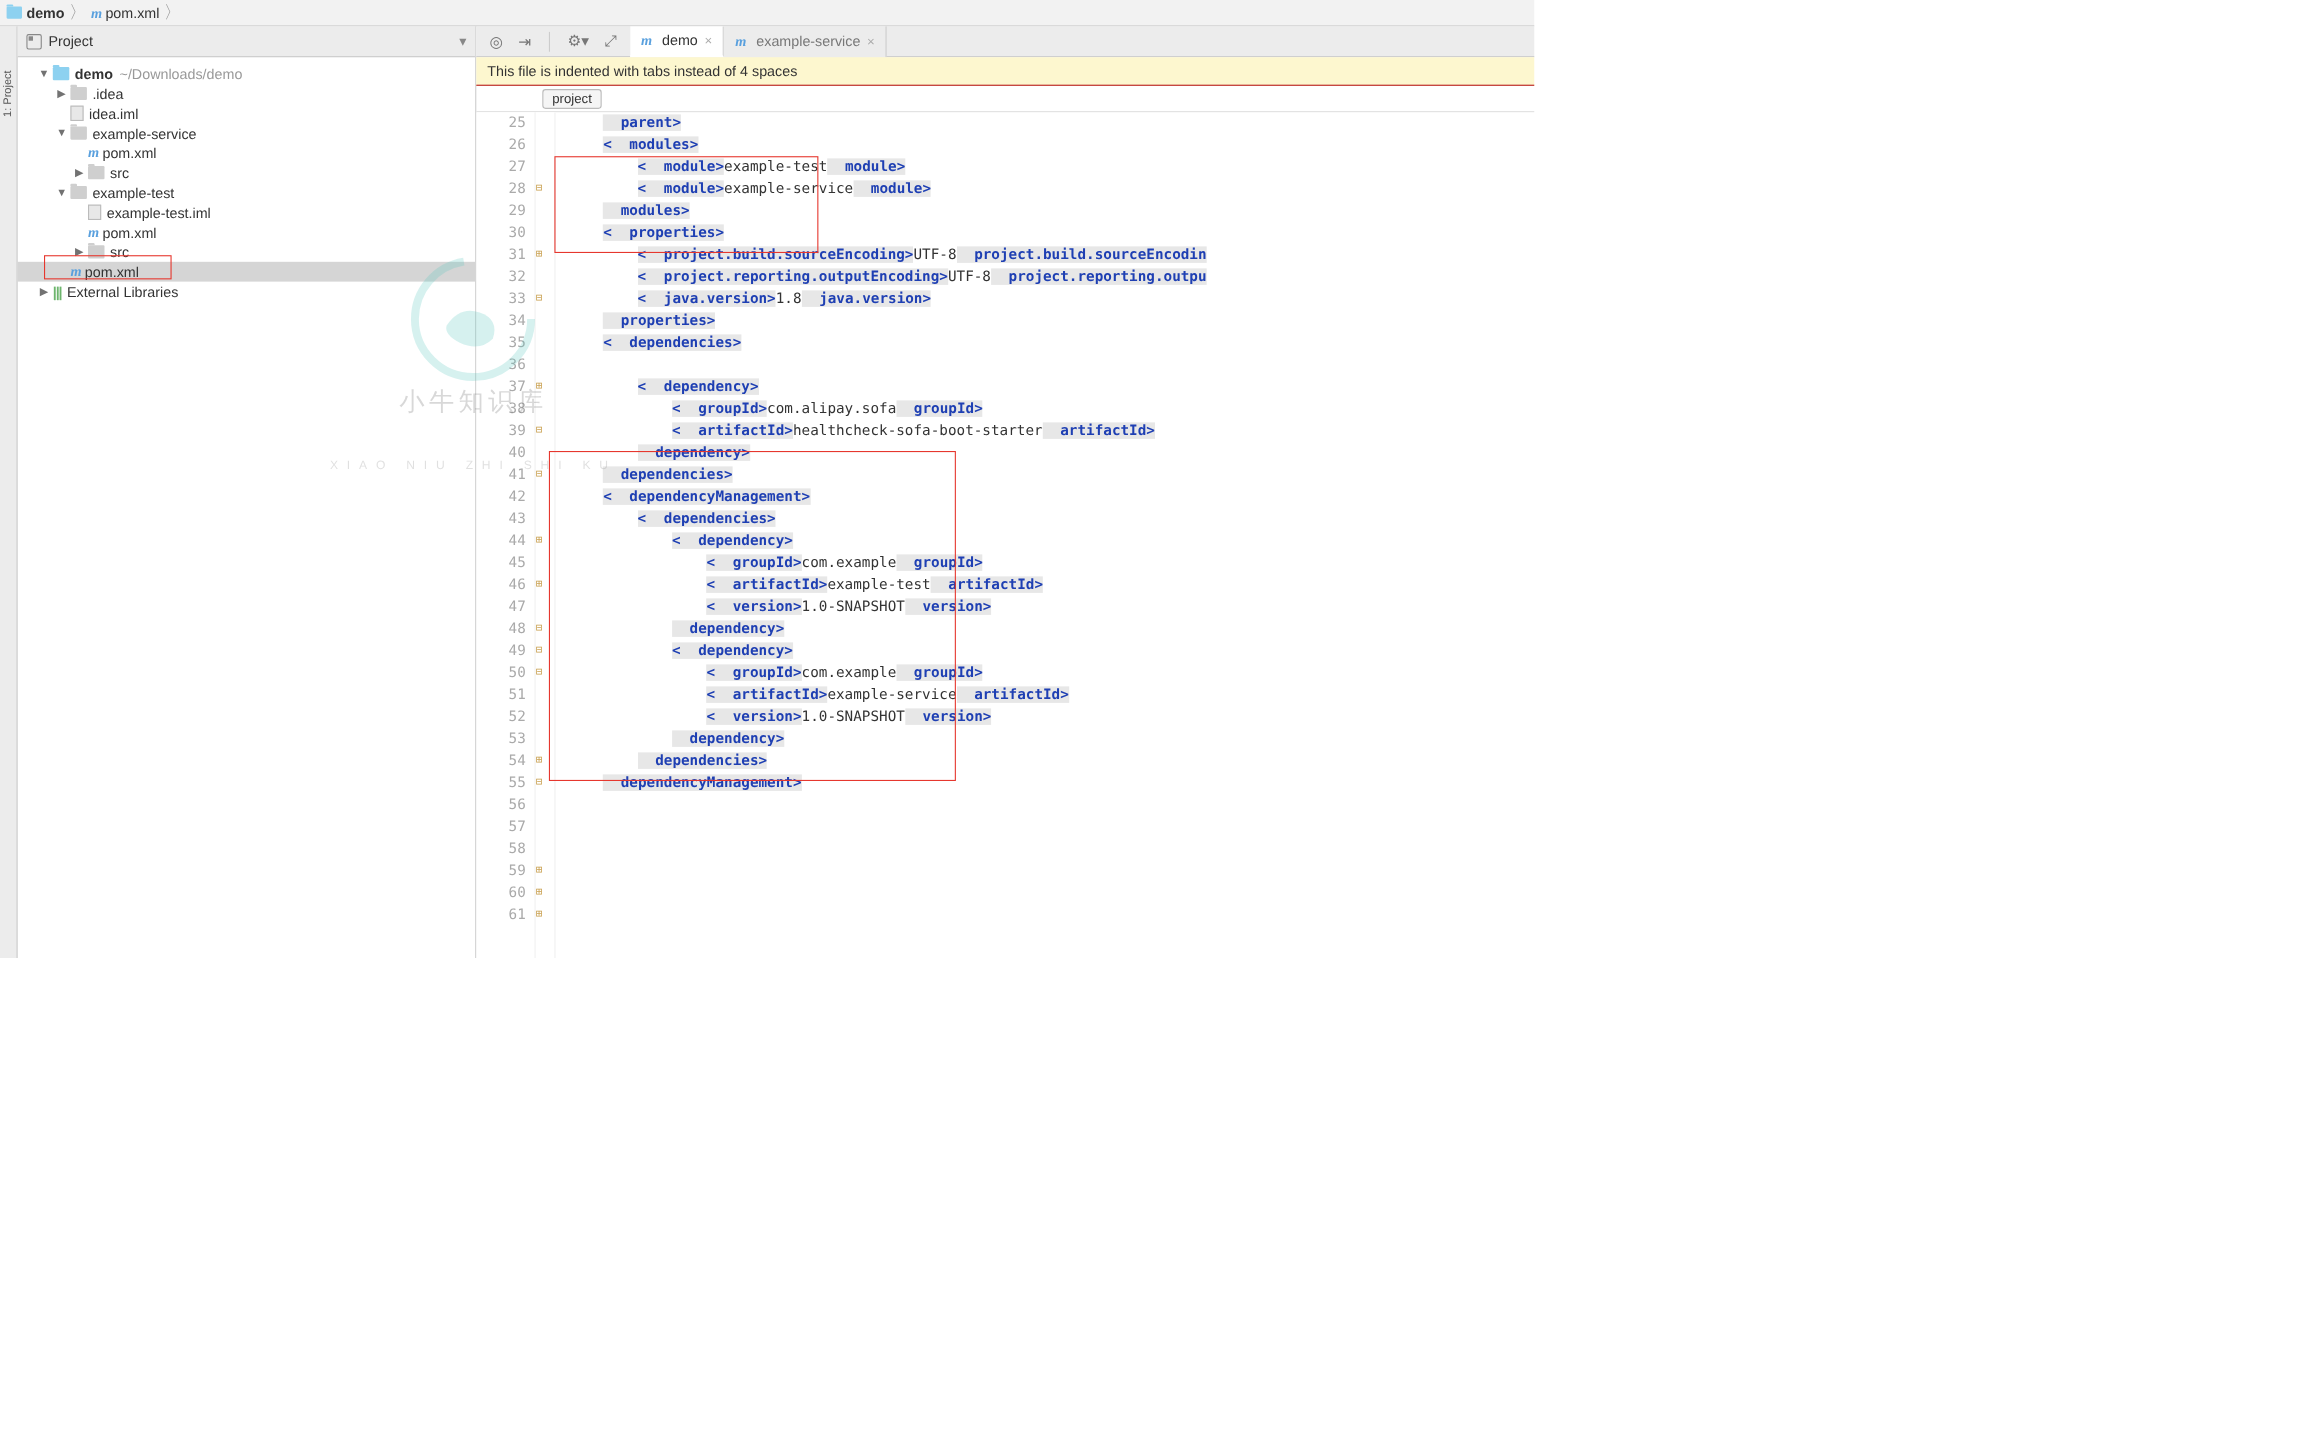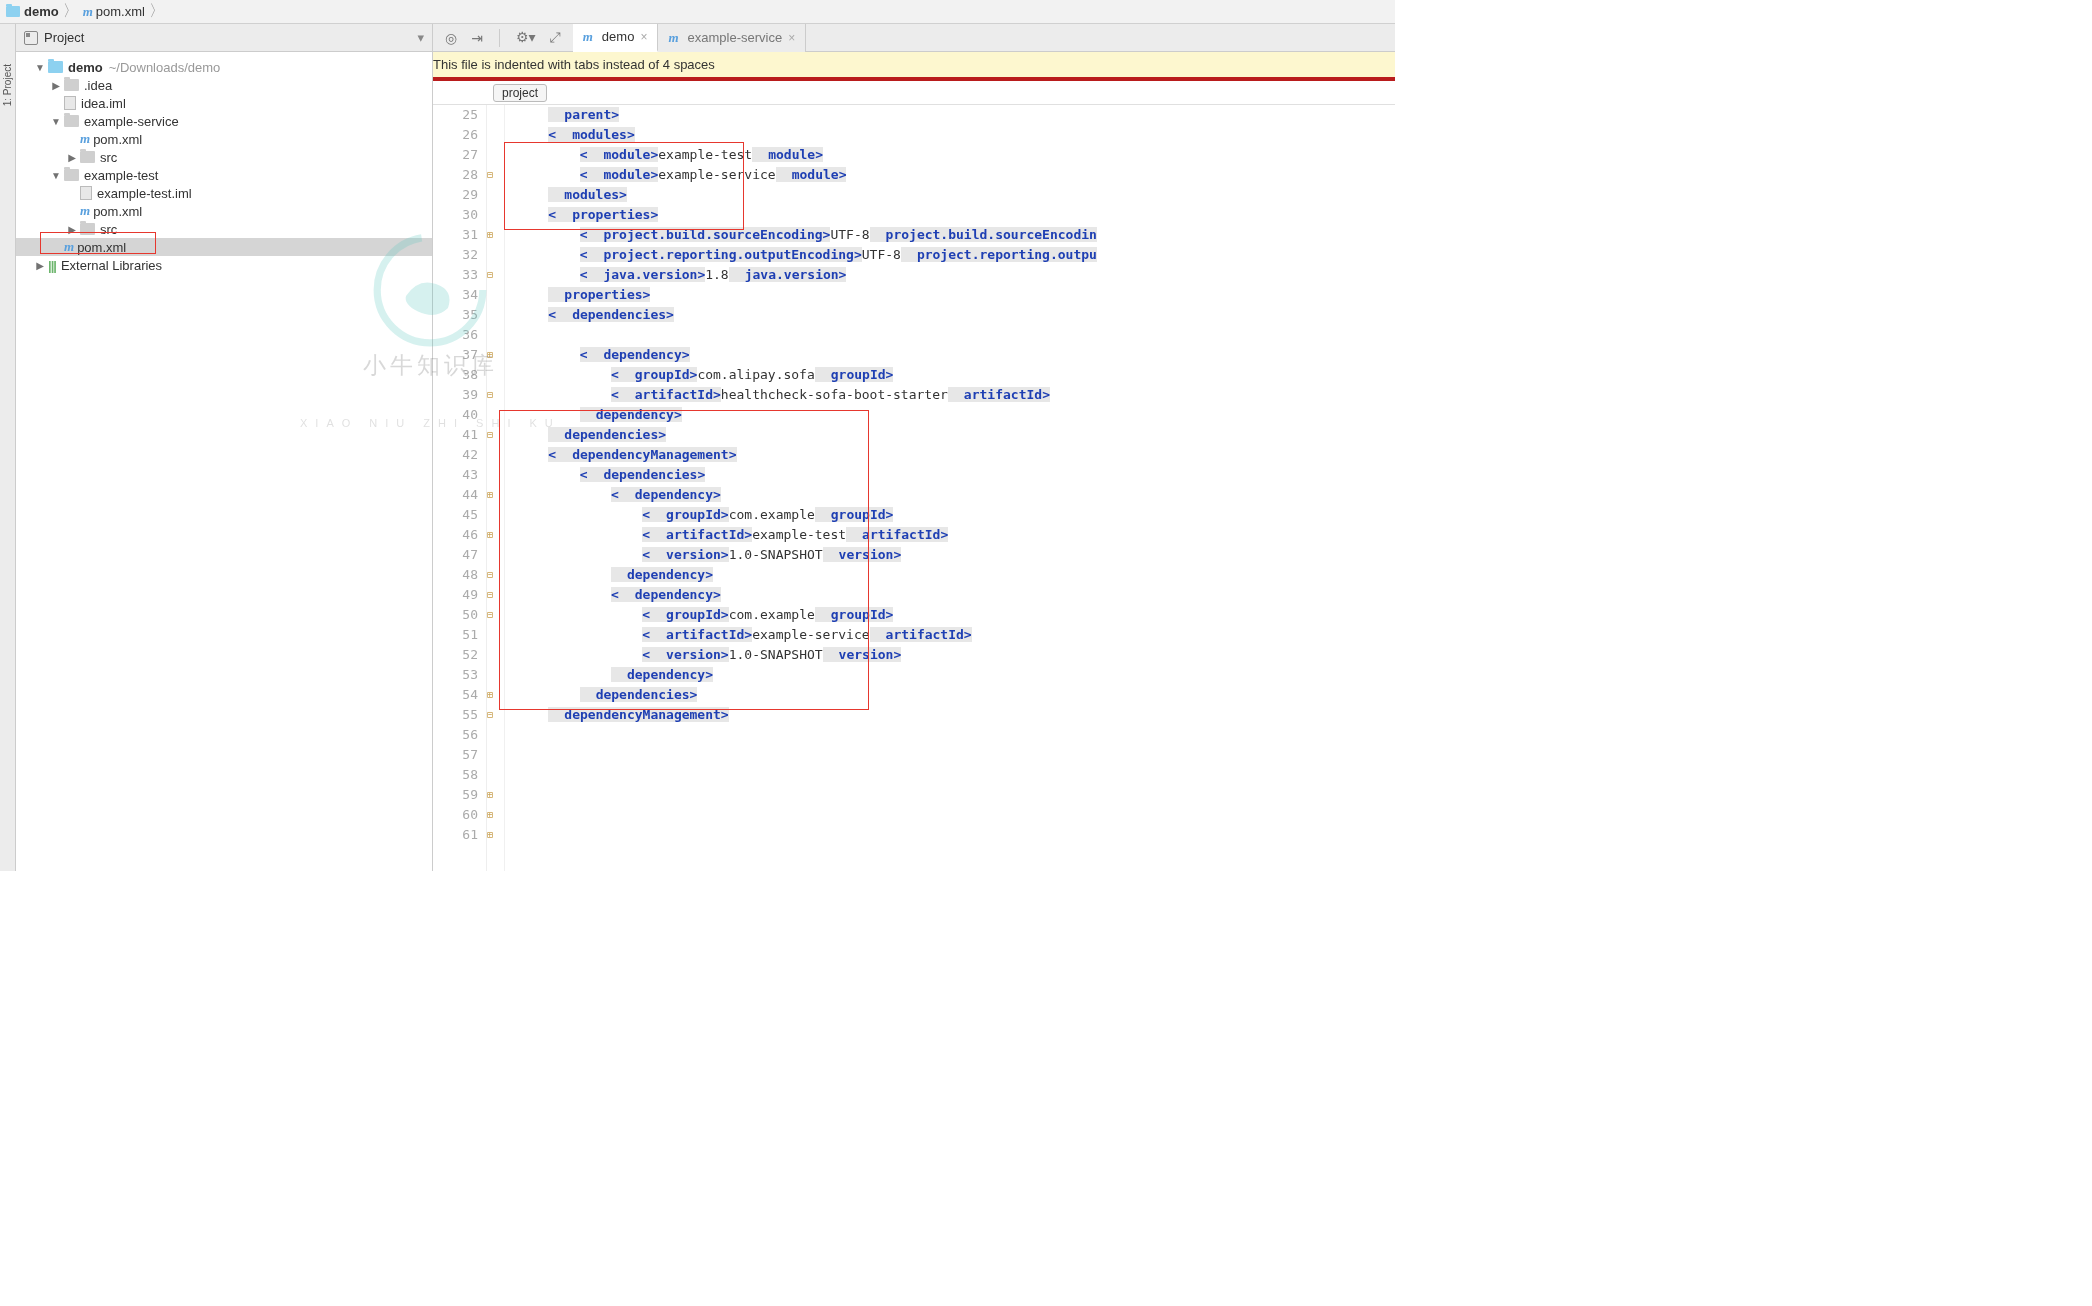--- a/index.html
+++ b/index.html
@@ -95,22 +95,22 @@
   padding:0 10px;
   border-right:1px solid #ccc;
   gap:6px;
   background:#ececec;
   color:#777;
 }
 .tab.active { background:#fff; color:#333; border-bottom:2px solid #fff; margin-bottom:-1px;}
 .tab-close { color:#aaa; font-size:12px; }
 .banner {
   background:#fdf7cf;
-  padding:5px 0;
-  border-bottom:4px solid #b91c1c;
+  padding:5px 10px;
+  border-bottom:1px solid #b91c1c;
   font-size:13px;
   color:#333;
 }
 .crumb-row { height:24px; display:flex; align-items:center; padding-left:60px; border-bottom:1px solid #e0e0e0; }
 .crumb-chip { border:1px solid #bbb; border-radius:3px; padding:1px 8px; background:#f5f5f5; font-size:12px; }
 .code-area { flex:1; display:flex; overflow:hidden; font-family: Menlo, Consolas, monospace; font-size:13px; position:relative; }
 .gutter { width:54px; text-align:right; color:#aaa; padding-right:8px; background:#fff; border-right:1px solid #eee; }
 .gutter-marks { width:18px; background:#fff; border-right:1px solid #f0f0f0; }
 .code { flex:1; padding-left:12px; white-space:pre; line-height:20px; }
 .gutter div, .gutter-marks div { height:20px; line-height:20px; }

